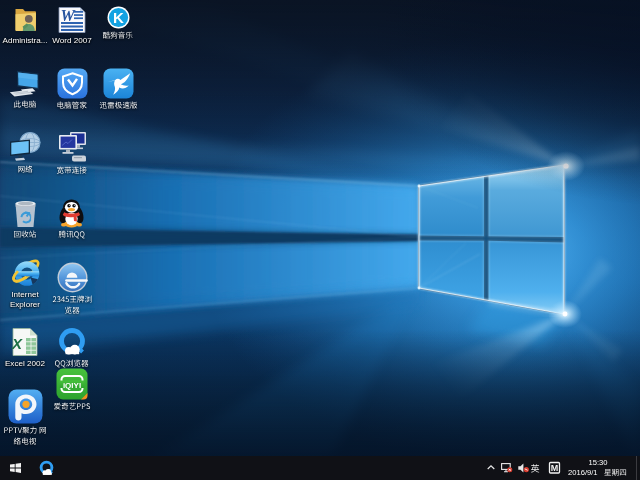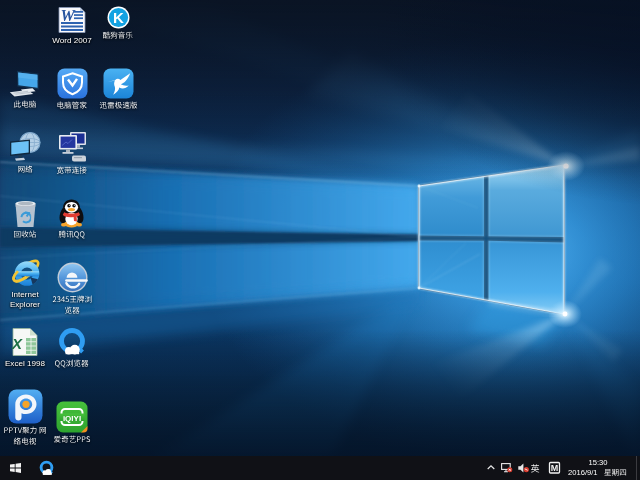--- a/index.html
+++ b/index.html
@@ -169,20 +169,30 @@
 <circle cx="565" cy="314" r="2.4" fill="#ffffff"></circle>
 <circle cx="419" cy="186" r="1.4" fill="#eaf8ff" opacity="0.9"></circle>
 <circle cx="419" cy="288" r="1.4" fill="#eaf8ff" opacity="0.9"></circle>
 
 <rect x="0" y="330" width="640" height="126" fill="url(#botfade)"></rect>
 <rect x="0" y="0" width="640" height="180" fill="url(#topfade)"></rect>
 <ellipse cx="665" cy="30" rx="290" ry="175" fill="url(#darkTR)"></ellipse>
 
 </svg>
 
+<div class="ic" style="left:-1px;top:6px">
+<svg width="25" height="28" viewBox="0 0 25 28">
+<path d="M2.5,3 h7.5 l2,2.2 h10 a1,1 0 0 1 1,1 V24 a1,1 0 0 1 -1,1 H3.5 a1,1 0 0 1 -1,-1 Z" fill="#d9a741"></path>
+<path d="M2.5,8.2 L22,7 a1,1 0 0 1 1,1 L22.6,24 a1,1 0 0 1 -1,1 H3.5 a1,1 0 0 1 -1,-1 Z" fill="#f0cf6f"></path>
+<circle cx="15.8" cy="12.8" r="3.9" fill="#6e6157"></circle>
+<path d="M9.8,25 c0-4.6 2.6-7 6-7 c3.4,0 6,2.4 6,7 Z" fill="#649a6e"></path>
+<path d="M14,17.2 l-4.5,3.6 l1.8,2.4 l4-3.4 Z" fill="#57905f"></path>
+</svg>
+<div class="lb">Administra...</div>
+</div>
 <div class="ic" style="left:46px;top:6px">
 <svg width="30" height="28" viewBox="0 0 30 28">
 <path d="M2,1.5 h21 l5,5 V26.5 H2 Z" fill="#fbfbfd" stroke="#8898b8" stroke-width="0.8"></path>
 <path d="M23,1.5 l5,5 h-5 Z" fill="#c4d2e8"></path>
 <text x="3.5" y="14.5" font-family="Liberation Serif,serif" font-weight="bold" font-style="italic" font-size="16" fill="#27549f">W</text>
 <g fill="#2e63b0">
 <rect x="17" y="5" width="9" height="1.7"></rect>
           <rect x="17" y="8.2" width="9" height="1.7"></rect>
           <rect x="17" y="11.4" width="9" height="1.7"></rect>
 <rect x="4" y="16" width="22" height="2"></rect>
@@ -393,21 +403,21 @@
 <rect x="16" y="11" width="4.6" height="3.4"></rect>
           <rect x="21.4" y="11" width="4.6" height="3.4"></rect>
 <rect x="16" y="15.2" width="4.6" height="3.4"></rect>
           <rect x="21.4" y="15.2" width="4.6" height="3.4"></rect>
 <rect x="16" y="19.4" width="4.6" height="3.4"></rect>
           <rect x="21.4" y="19.4" width="4.6" height="3.4"></rect>
 <rect x="16" y="23.6" width="4.6" height="3.4"></rect>
           <rect x="21.4" y="23.6" width="4.6" height="3.4"></rect>
 </g>
 </svg>
-<div class="lb">Excel 1998</div>
+<div class="lb">Excel 2002</div>
 </div>
 <div class="ic" style="left:46px;top:327px">
 <svg width="30" height="30" viewBox="0 0 30 30">
 <circle cx="15" cy="14" r="10.5" fill="none" stroke="#2f9df2" stroke-width="4.8"></circle>
 <path d="M21,20.5 l4.5,4.5" stroke="#2f9df2" stroke-width="4"></path>
 <circle cx="11.8" cy="23.8" r="3.8" fill="#ffffff"></circle>
 <circle cx="17.8" cy="22.6" r="4.9" fill="#ffffff"></circle>
 <path d="M8.6,23.8 h13.6 v3.4 h-13.6 Z" fill="#ffffff"></path>
 </svg>
 <div class="lb">
@@ -431,21 +441,21 @@
 </svg>
 <div class="lb">
         <svg width="44.0" height="9" viewBox="0 0 44.0 9">
           <path transform="translate(0.5,7)" d="M0.8 0.0H1.5V-2.2H2.4C3.6 -2.2 4.4 -2.8 4.4 -3.9C4.4 -5.2 3.6 -5.6 2.4 -5.6H0.8ZM1.5 -2.8V-5.0H2.3C3.2 -5.0 3.7 -4.8 3.7 -3.9C3.7 -3.1 3.3 -2.8 2.3 -2.8Z M5.6 0.0H6.3V-2.2H7.2C8.4 -2.2 9.2 -2.8 9.2 -3.9C9.2 -5.2 8.4 -5.6 7.2 -5.6H5.6ZM6.3 -2.8V-5.0H7.1C8.1 -5.0 8.6 -4.8 8.6 -3.9C8.6 -3.1 8.1 -2.8 7.1 -2.8Z M11.5 0.0H12.3V-5.0H13.9V-5.6H9.9V-5.0H11.5Z M16.0 0.0H16.8L18.5 -5.6H17.8L16.9 -2.6C16.7 -1.9 16.6 -1.4 16.4 -0.7H16.4C16.2 -1.4 16.0 -1.9 15.8 -2.6L14.9 -5.6H14.2Z M21.5 -1.9C20.8 -1.7 19.8 -1.4 18.9 -1.3C19.0 -1.2 19.2 -1.0 19.3 -0.9C20.2 -1.1 21.2 -1.4 22.0 -1.6ZM24.6 -3.0C23.3 -2.8 21.1 -2.6 19.4 -2.6C19.5 -2.5 19.6 -2.2 19.7 -2.1C20.4 -2.1 21.2 -2.2 22.1 -2.2V-0.8L21.7 -1.0C20.9 -0.6 19.8 -0.3 18.8 -0.1C18.9 0.0 19.2 0.2 19.3 0.3C20.2 0.1 21.3 -0.3 22.1 -0.7V0.7H22.6V-1.2C23.4 -0.5 24.4 0.1 25.6 0.3C25.7 0.2 25.8 -0.1 25.9 -0.2C25.1 -0.3 24.3 -0.6 23.7 -1.0C24.2 -1.2 24.9 -1.6 25.5 -1.9L25.0 -2.2C24.6 -1.9 23.8 -1.5 23.2 -1.3C23.0 -1.5 22.8 -1.7 22.6 -1.9V-2.3C23.5 -2.4 24.3 -2.5 25.0 -2.6ZM21.6 -5.6V-5.2H20.1V-5.6ZM22.6 -4.7C23.0 -4.5 23.4 -4.3 23.8 -4.1C23.4 -3.8 23.0 -3.6 22.5 -3.4L22.6 -3.7L22.1 -3.7V-5.6H22.6V-6.1H19.0V-5.6H19.6V-3.4L18.8 -3.4L18.9 -2.9L21.6 -3.2V-2.8H22.1V-3.3L22.4 -3.3C22.5 -3.2 22.6 -3.0 22.7 -2.9C23.2 -3.1 23.8 -3.4 24.2 -3.8C24.7 -3.5 25.0 -3.2 25.3 -3.0L25.7 -3.4C25.4 -3.6 25.0 -3.9 24.6 -4.1C25.0 -4.6 25.3 -5.1 25.5 -5.6L25.2 -5.8L25.1 -5.8H22.7V-5.3H24.8C24.7 -5.0 24.4 -4.7 24.2 -4.4C23.7 -4.7 23.3 -4.9 22.9 -5.1ZM21.6 -4.8V-4.4H20.1V-4.8ZM21.6 -4.0V-3.6L20.1 -3.5V-4.0Z M29.3 -6.4V-5.1V-4.7H26.8V-4.1H29.2C29.1 -2.7 28.6 -1.0 26.5 0.2C26.7 0.3 26.9 0.5 27.0 0.6C29.2 -0.7 29.7 -2.6 29.8 -4.1H32.4C32.3 -1.5 32.1 -0.4 31.8 -0.1C31.7 -0.0 31.6 0.0 31.5 0.0C31.3 0.0 30.8 -0.0 30.3 -0.1C30.4 0.1 30.5 0.4 30.5 0.5C31.0 0.6 31.4 0.6 31.7 0.5C32.0 0.5 32.2 0.5 32.4 0.2C32.7 -0.1 32.8 -1.3 33.0 -4.4C33.0 -4.5 33.0 -4.7 33.0 -4.7H29.9V-5.1V-6.4Z M36.9 -4.1C37.3 -3.7 37.6 -3.2 38.0 -2.7C37.7 -1.9 37.3 -1.2 36.8 -0.7C36.9 -0.6 37.1 -0.4 37.2 -0.3C37.7 -0.8 38.0 -1.5 38.3 -2.2C38.6 -1.8 38.8 -1.5 38.9 -1.2L39.3 -1.6C39.1 -1.9 38.8 -2.3 38.5 -2.7C38.8 -3.4 38.9 -4.1 39.0 -4.8L38.5 -4.9C38.4 -4.3 38.3 -3.8 38.2 -3.3C37.9 -3.6 37.6 -4.0 37.3 -4.4ZM39.1 -4.1C39.5 -3.6 39.8 -3.2 40.2 -2.7C39.9 -1.8 39.4 -1.1 38.9 -0.6C39.0 -0.5 39.2 -0.4 39.3 -0.3C39.8 -0.8 40.2 -1.4 40.5 -2.1C40.8 -1.7 41.0 -1.3 41.1 -1.0L41.5 -1.3C41.3 -1.7 41.1 -2.2 40.7 -2.7C40.9 -3.3 41.1 -4.0 41.2 -4.8L40.7 -4.8C40.6 -4.3 40.5 -3.8 40.3 -3.3C40.1 -3.6 39.8 -4.0 39.5 -4.4ZM36.1 -5.9V0.6H36.7V-5.4H41.8V-0.2C41.8 -0.0 41.8 0.0 41.6 0.0C41.5 0.0 41.0 0.0 40.5 0.0C40.6 0.2 40.7 0.4 40.7 0.6C41.4 0.6 41.8 0.6 42.1 0.5C42.3 0.4 42.4 0.2 42.4 -0.2V-5.9Z" fill="#fff"></path>
         </svg>
         <svg width="23.8" height="9" viewBox="0 0 23.8 9">
           <path transform="translate(0.5,7)" d="M0.3 -0.4 0.4 0.2C1.1 -0.0 2.1 -0.3 3.0 -0.6L2.9 -1.1C1.9 -0.8 1.0 -0.5 0.3 -0.4ZM4.3 -6.5C4.0 -5.7 3.5 -4.9 2.9 -4.3L3.0 -4.4L2.5 -4.8C2.3 -4.5 2.2 -4.2 2.0 -4.0L1.0 -3.9C1.5 -4.5 2.0 -5.3 2.3 -6.1L1.7 -6.4C1.4 -5.5 0.9 -4.5 0.7 -4.2C0.5 -4.0 0.4 -3.8 0.3 -3.8C0.3 -3.6 0.4 -3.3 0.5 -3.2C0.6 -3.3 0.7 -3.3 1.7 -3.4C1.3 -3.0 1.0 -2.6 0.9 -2.4C0.7 -2.1 0.5 -2.0 0.3 -1.9C0.4 -1.8 0.5 -1.5 0.5 -1.4C0.7 -1.5 0.9 -1.6 2.8 -2.0C2.8 -2.1 2.8 -2.4 2.8 -2.5L1.4 -2.2C1.9 -2.8 2.4 -3.5 2.9 -4.2C3.0 -4.1 3.1 -3.9 3.2 -3.8C3.4 -4.0 3.7 -4.3 3.9 -4.6C4.1 -4.2 4.4 -3.9 4.7 -3.6C4.2 -3.2 3.5 -2.9 2.8 -2.7C2.9 -2.6 3.0 -2.3 3.1 -2.2C3.8 -2.4 4.5 -2.8 5.2 -3.2C5.7 -2.8 6.4 -2.5 7.1 -2.2C7.1 -2.4 7.2 -2.6 7.3 -2.7C6.7 -2.9 6.1 -3.2 5.6 -3.5C6.2 -4.1 6.7 -4.7 7.0 -5.5L6.7 -5.7L6.6 -5.7H4.5C4.7 -5.9 4.8 -6.1 4.9 -6.3ZM3.5 -2.2V0.5H4.1V0.2H6.2V0.5H6.8V-2.2ZM4.1 -0.3V-1.7H6.2V-0.3ZM6.3 -5.1C6.0 -4.7 5.6 -4.2 5.1 -3.9C4.8 -4.2 4.4 -4.6 4.2 -5.0L4.3 -5.1Z M11.0 -3.1V-2.0H9.2V-3.1ZM11.6 -3.1H13.6V-2.0H11.6ZM11.0 -3.6H9.2V-4.7H11.0ZM11.6 -3.6V-4.7H13.6V-3.6ZM8.6 -5.3V-1.0H9.2V-1.5H11.0V-0.6C11.0 0.2 11.3 0.5 12.1 0.5C12.3 0.5 13.6 0.5 13.8 0.5C14.6 0.5 14.8 0.1 14.9 -1.1C14.7 -1.1 14.5 -1.2 14.3 -1.3C14.3 -0.3 14.2 -0.1 13.8 -0.1C13.5 -0.1 12.4 -0.1 12.2 -0.1C11.7 -0.1 11.6 -0.2 11.6 -0.6V-1.5H14.2V-5.3H11.6V-6.4H11.0V-5.3Z M18.6 -6.0V-2.0H19.2V-5.5H21.5V-2.0H22.1V-6.0ZM16.4 -6.1C16.6 -5.8 16.9 -5.4 17.1 -5.1L17.5 -5.4C17.4 -5.7 17.1 -6.1 16.8 -6.4ZM20.0 -4.9V-3.5C20.0 -2.3 19.8 -0.8 17.9 0.2C18.0 0.3 18.2 0.5 18.3 0.6C19.4 0.0 20.0 -0.8 20.3 -1.6V-0.2C20.3 0.4 20.5 0.5 21.0 0.5H21.7C22.4 0.5 22.5 0.2 22.5 -1.0C22.4 -1.0 22.2 -1.1 22.1 -1.2C22.0 -0.1 22.0 0.1 21.7 0.1H21.1C20.9 0.1 20.8 0.0 20.8 -0.2V-2.1H20.4C20.6 -2.6 20.6 -3.0 20.6 -3.4V-4.9ZM15.7 -5.1V-4.6H17.5C17.1 -3.6 16.3 -2.6 15.5 -2.1C15.6 -2.0 15.7 -1.7 15.8 -1.6C16.1 -1.8 16.4 -2.0 16.6 -2.4V0.6H17.2V-2.7C17.4 -2.3 17.8 -1.9 17.9 -1.7L18.3 -2.1C18.1 -2.3 17.6 -2.9 17.3 -3.2C17.7 -3.7 18.0 -4.3 18.2 -4.9L17.9 -5.1L17.8 -5.1Z" fill="#fff"></path>
         </svg>
       </div>
 </div>
-<div class="ic" style="left:46px;top:401px">
+<div class="ic" style="left:46px;top:368px">
 <svg width="32" height="32" viewBox="0 0 32 32">
 <defs>
           <linearGradient id="gq" x1="0" y1="0" x2="0" y2="1">
 <stop offset="0" stop-color="#47c13c"></stop>
             <stop offset="1" stop-color="#2da32e"></stop>
           </linearGradient>
         </defs>
 <rect x="0.5" y="0.5" width="31" height="31" rx="6.5" fill="url(#gq)"></rect>
 <path d="M25,31.5 h2.5 a4,4 0 0 0 4,-4 V25 Z" fill="#f08f1e"></path>
 <rect x="5.5" y="8" width="21" height="16" rx="3.5" fill="none" stroke="#ffffff" stroke-width="2"></rect>

